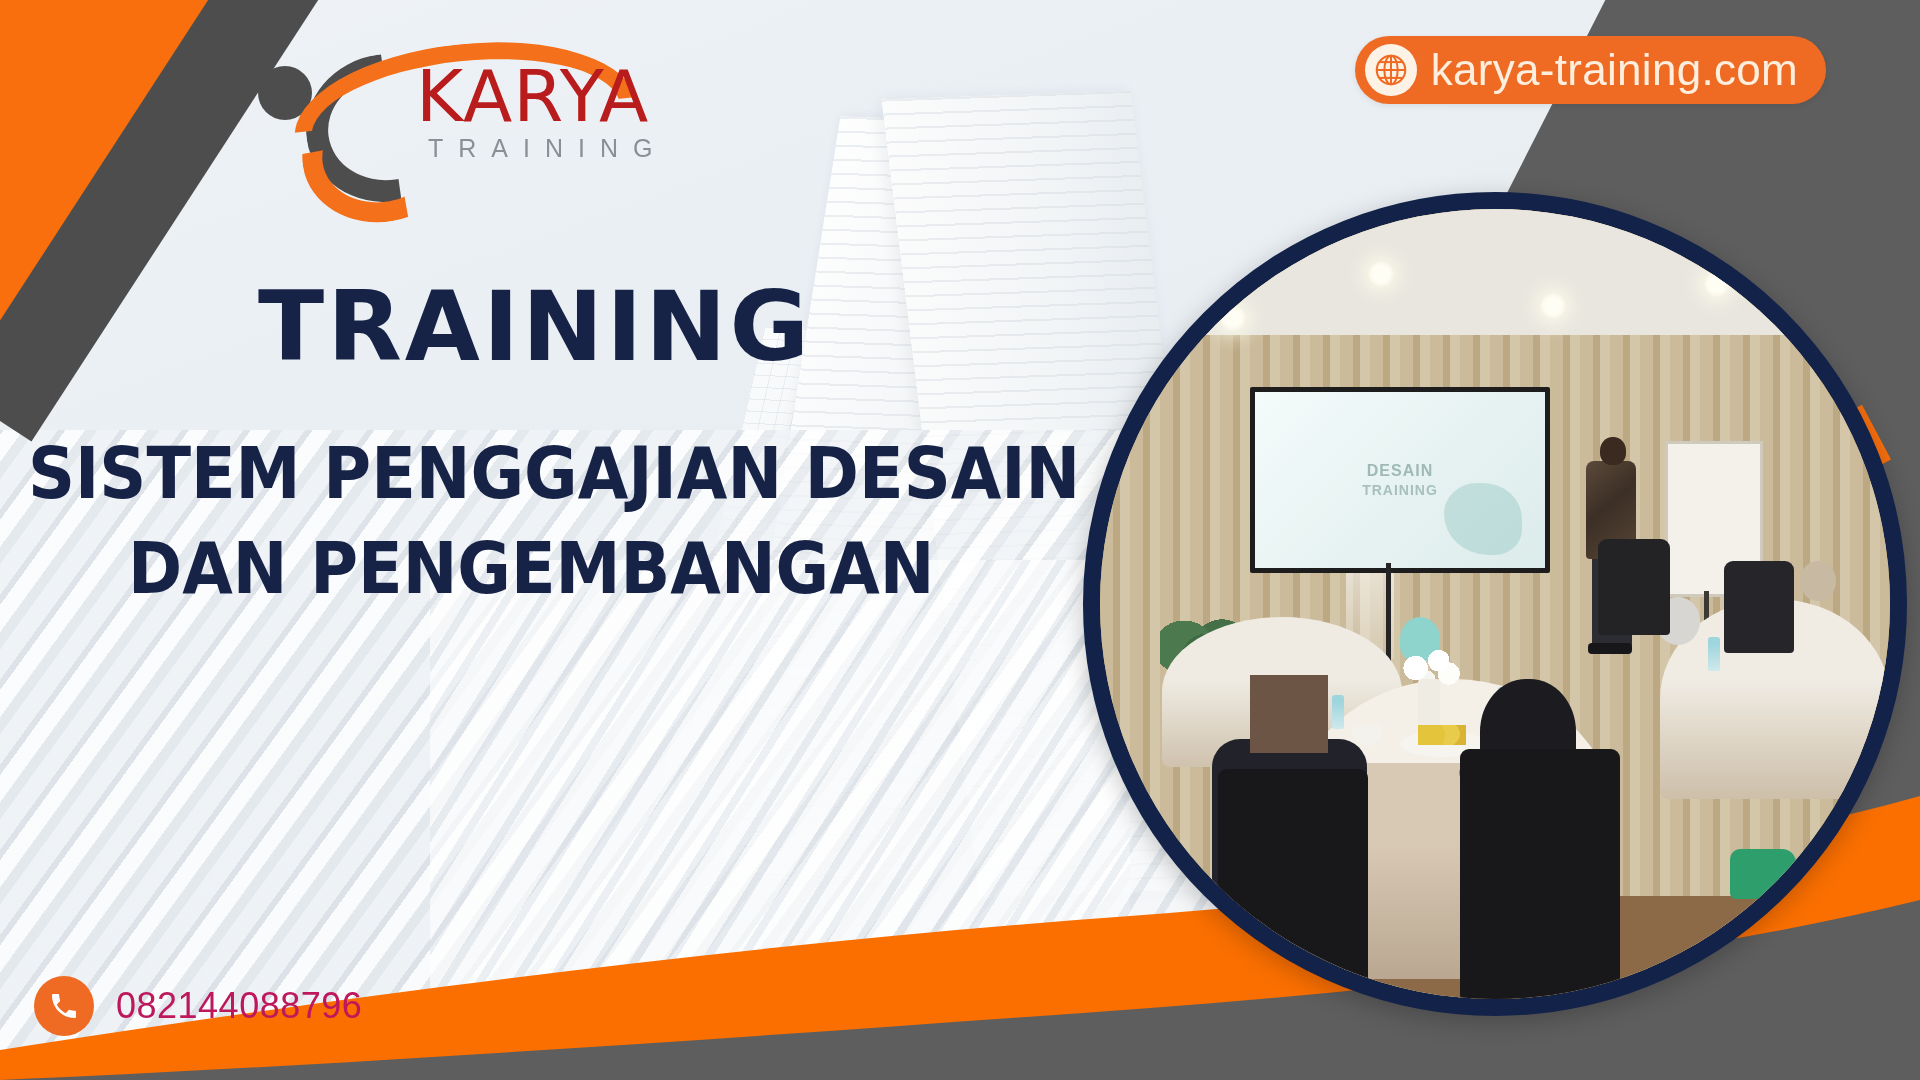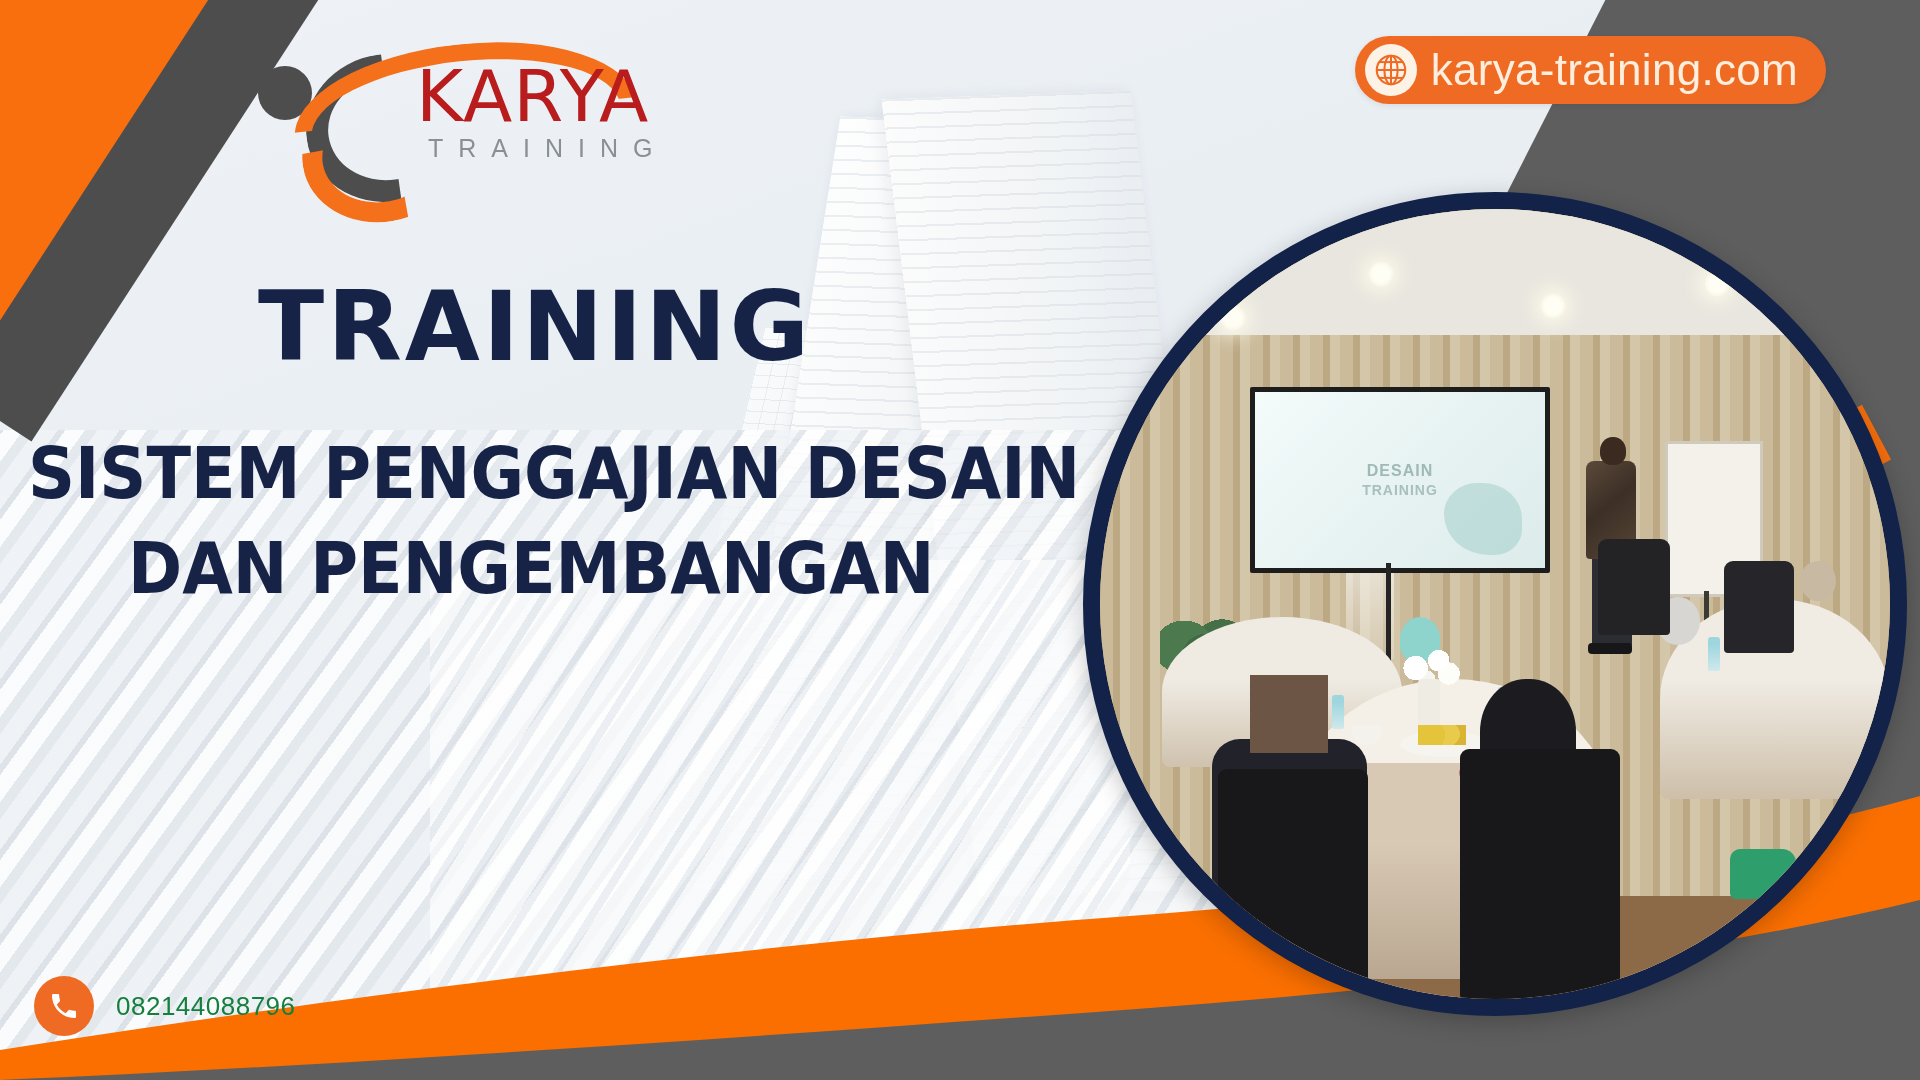--- a/index.html
+++ b/index.html
@@ -407,22 +407,22 @@
   }
   .contact-item { display: flex; align-items: center; gap: 22px; }
   .c-icon {
     width: 60px; height: 60px;
     border-radius: 50%;
     background: #ef6b23;
     display: flex; align-items: center; justify-content: center;
     flex: 0 0 auto;
   }
   .c-text {
-    font-size: 26px;
-    color: #15803d;
+    font-size: 36px;
+    color: #be185d;
     font-family: "Liberation Sans", sans-serif;
     letter-spacing: .5px;
     white-space: nowrap;
     text-align: right;
   }
   .gap-mid { width: 28px; }
 </style>
 </head>
 <body>
 

